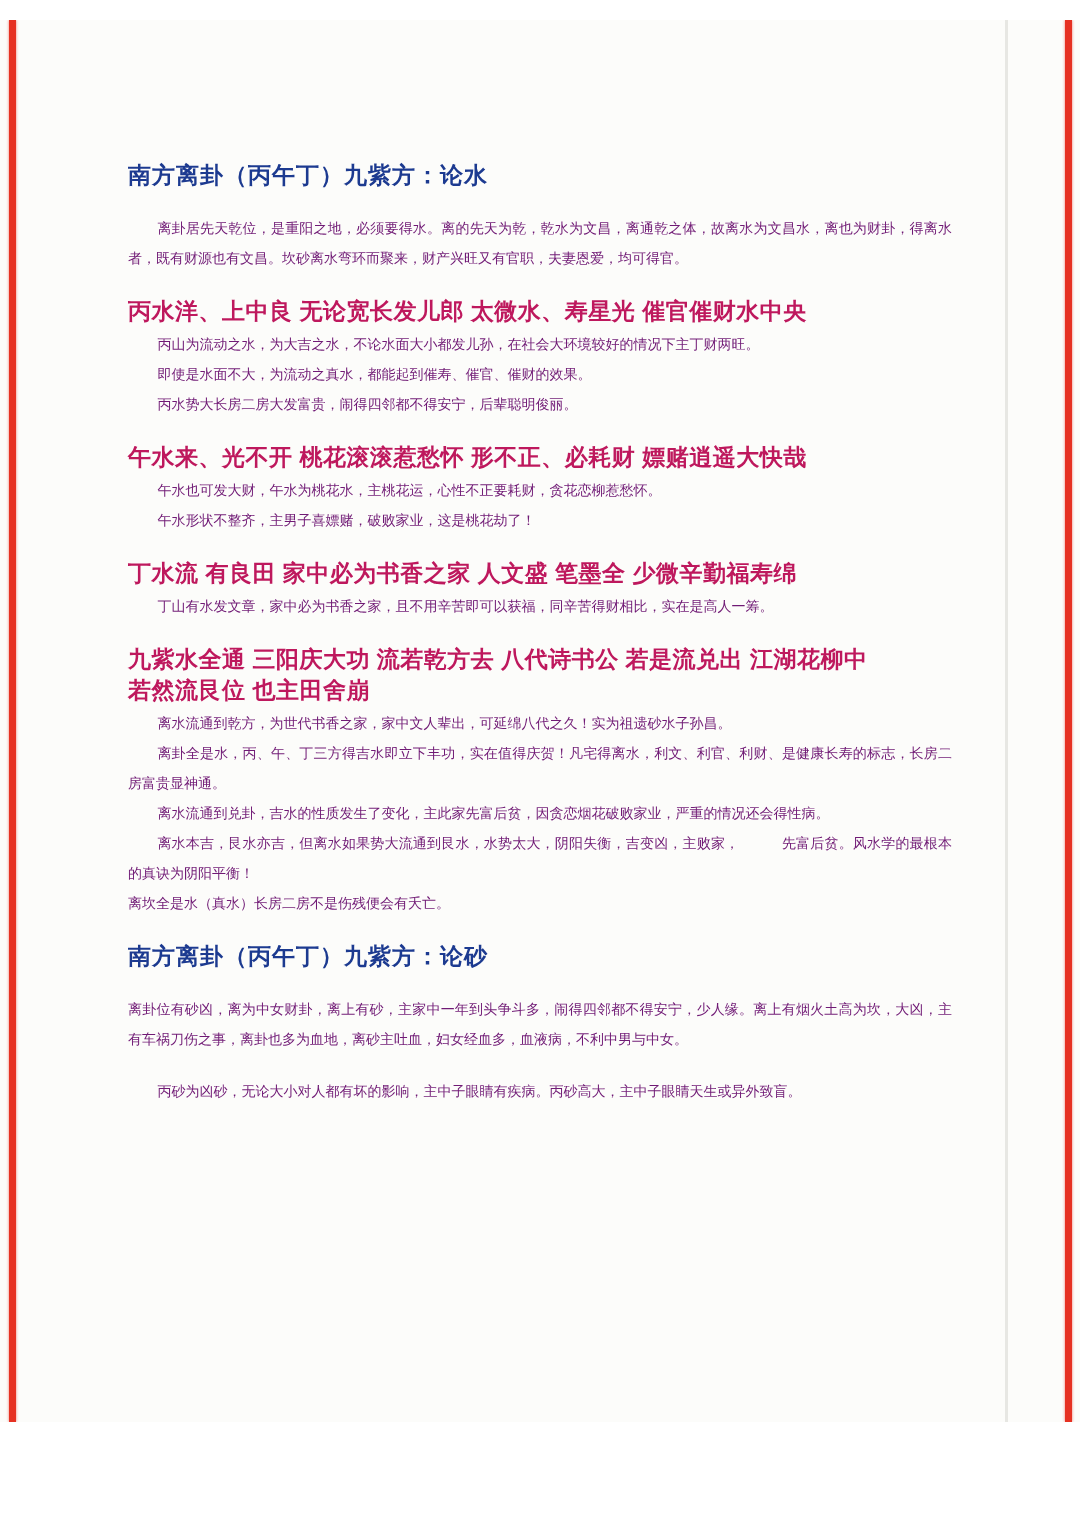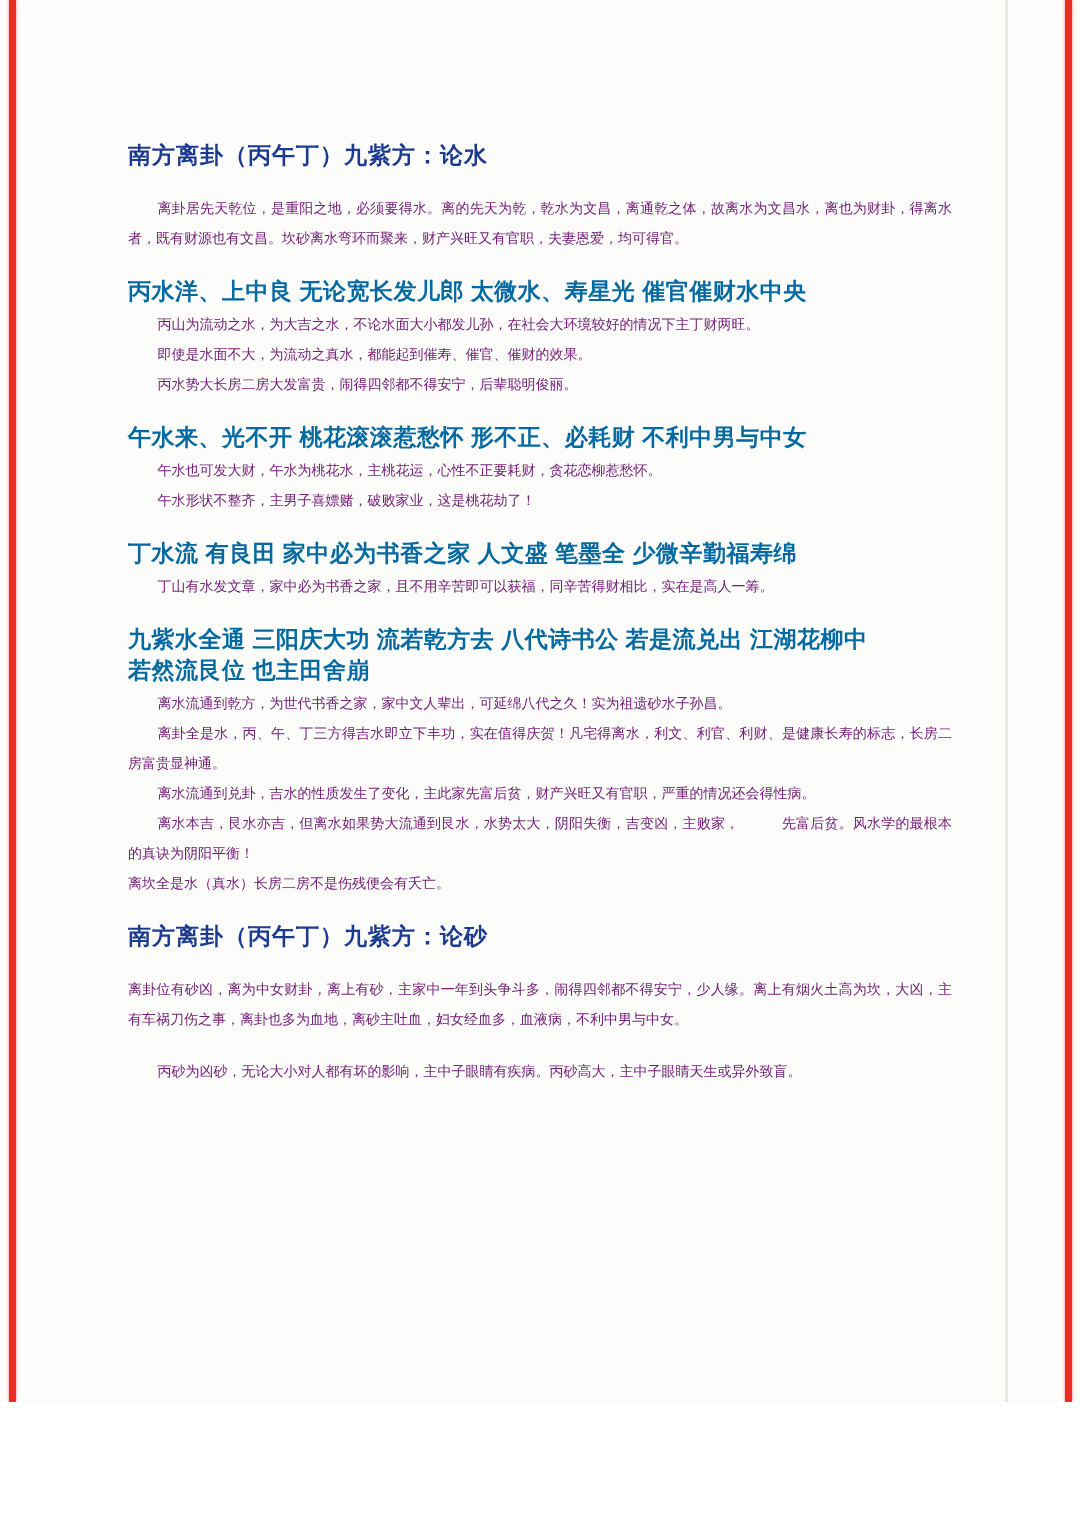--- a/index.html
+++ b/index.html
@@ -3,20 +3,21 @@
 <meta charset="utf-8">
 <style>
   html, body { margin: 0; padding: 0; background: #ffffff; }
   .page {
     position: relative;
     width: 1080px;
     height: 1402px;
     background: #fcfcfa;
     overflow: hidden;
     font-family: "Liberation Serif", serif;
+    margin-top: 20px;
   }
   .edge-bar {
     position: absolute;
     top: 0;
     bottom: 0;
     width: 7px;
     background: #e63122;
     box-shadow: 0 0 3px rgba(230, 49, 34, 0.65);
   }
   .edge-bar.left  { left: 9px; }
@@ -42,21 +43,21 @@
     line-height: 30px;
     color: #1c3a90;
     letter-spacing: 1px;
     margin: 0 0 24px 0;
   }
   .verse {
     font-family: "Liberation Sans", sans-serif;
     font-weight: 700;
     font-size: 23px;
     line-height: 31px;
-    color: #0369a1;
+    color: #be185d;
     letter-spacing: 0.5px;
     margin: 0;
   }
   .verse-block { margin: 0 0 3px 0; }
   .body {
     font-size: 14px;
     line-height: 30px;
     color: #701a75;
     text-align: justify;
     margin: 0;
@@ -94,41 +95,41 @@
       <div class="verse-block">
         <div class="verse">丙水洋、上中良 无论宽长发儿郎 太微水、寿星光 催官催财水中央</div>
       </div>
       <p class="body indent">丙山为流动之水，为大吉之水，不论水面大小都发儿孙，在社会大环境较好的情况下主丁财两旺。</p>
       <p class="body indent">即使是水面不大，为流动之真水，都能起到催寿、催官、催财的效果。</p>
       <p class="body indent">丙水势大长房二房大发富贵，闹得四邻都不得安宁，后辈聪明俊丽。</p>
     </section>
 
     <section class="sec">
       <div class="verse-block">
-        <div class="verse">午水来、光不开 桃花滚滚惹愁怀 形不正、必耗财 不利中男与中女</div>
+        <div class="verse">午水来、光不开 桃花滚滚惹愁怀 形不正、必耗财 嫖赌逍遥大快哉</div>
       </div>
       <p class="body indent">午水也可发大财，午水为桃花水，主桃花运，心性不正要耗财，贪花恋柳惹愁怀。</p>
       <p class="body indent">午水形状不整齐，主男子喜嫖赌，破败家业，这是桃花劫了！</p>
     </section>
 
     <section class="sec">
       <div class="verse-block">
         <div class="verse">丁水流 有良田 家中必为书香之家 人文盛 笔墨全 少微辛勤福寿绵</div>
       </div>
       <p class="body indent">丁山有水发文章，家中必为书香之家，且不用辛苦即可以获福，同辛苦得财相比，实在是高人一筹。</p>
     </section>
 
     <section class="sec">
       <div class="verse-block">
         <div class="verse">九紫水全通 三阳庆大功 流若乾方去 八代诗书公 若是流兑出 江湖花柳中</div>
         <div class="verse">若然流艮位 也主田舍崩</div>
       </div>
       <p class="body indent">离水流通到乾方，为世代书香之家，家中文人辈出，可延绵八代之久！实为祖遗砂水子孙昌。</p>
       <p class="body indent">离卦全是水，丙、午、丁三方得吉水即立下丰功，实在值得庆贺！凡宅得离水，利文、利官、利财、是健康长寿的标志，长房二房富贵显神通。</p>
-      <p class="body indent">离水流通到兑卦，吉水的性质发生了变化，主此家先富后贫，财产兴旺又有官职，严重的情况还会得性病。</p>
+      <p class="body indent">离水流通到兑卦，吉水的性质发生了变化，主此家先富后贫，因贪恋烟花破败家业，严重的情况还会得性病。</p>
       <p class="body indent">离水本吉，艮水亦吉，但离水如果势大流通到艮水，水势太大，阴阳失衡，吉变凶，主败家，　　　先富后贫。风水学的最根本的真诀为阴阳平衡！</p>
       <p class="body">离坎全是水（真水）长房二房不是伤残便会有夭亡。</p>
     </section>
 
     <h1 class="title">南方离卦（丙午丁）九紫方：论砂</h1>
 
     <p class="body gap-after">离卦位有砂凶，离为中女财卦，离上有砂，主家中一年到头争斗多，闹得四邻都不得安宁，少人缘。离上有烟火土高为坎，大凶，主有车祸刀伤之事，离卦也多为血地，离砂主吐血，妇女经血多，血液病，不利中男与中女。</p>
 
     <section class="sec">
       <p class="body indent">丙砂为凶砂，无论大小对人都有坏的影响，主中子眼睛有疾病。丙砂高大，主中子眼睛天生或异外致盲。</p>

